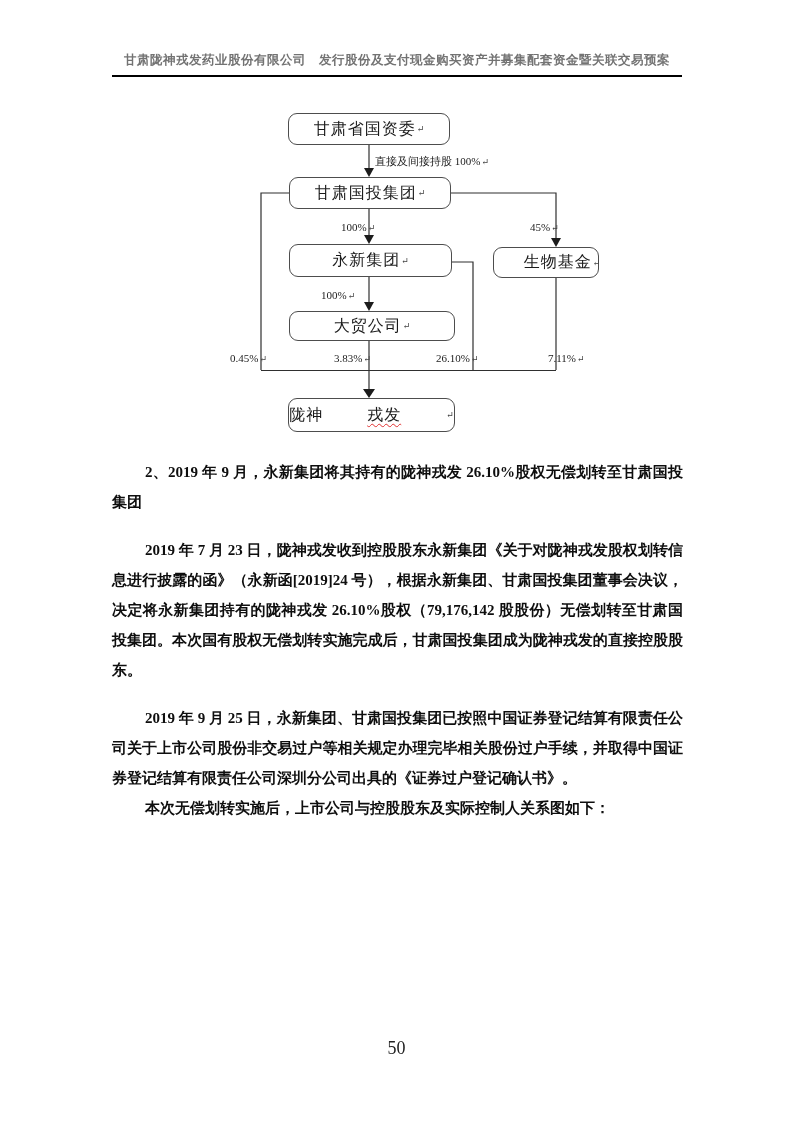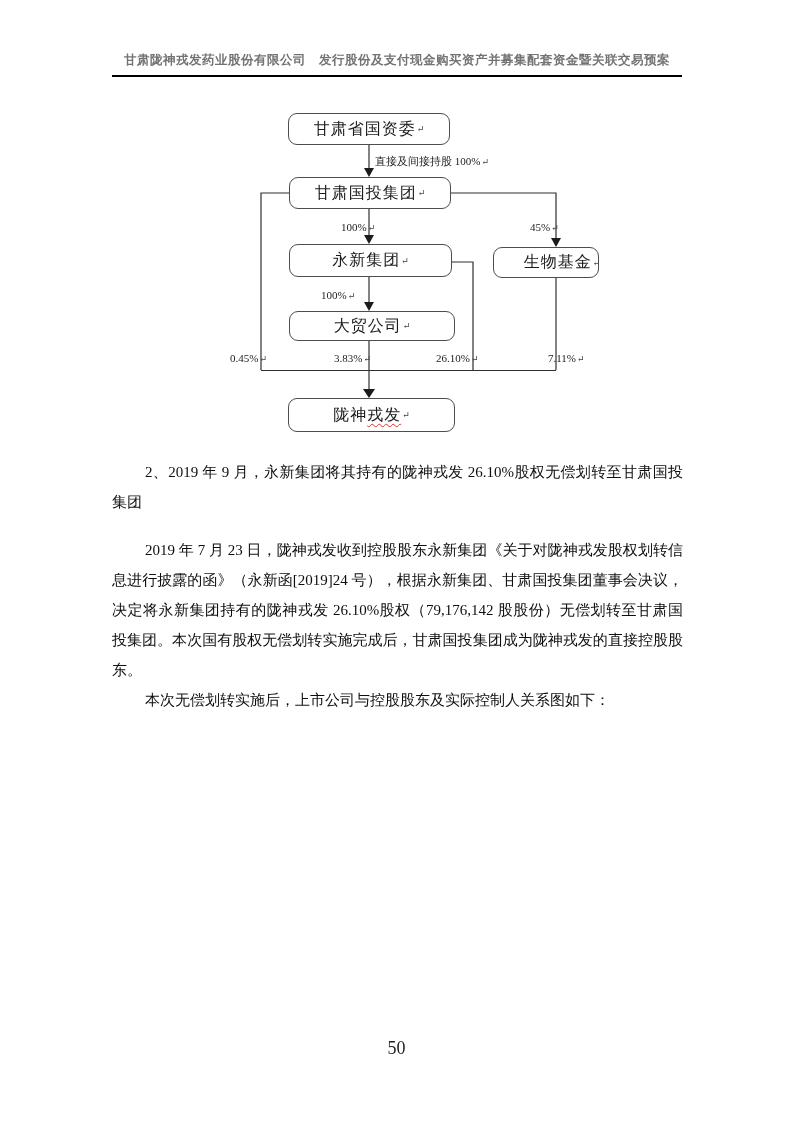--- a/index.html
+++ b/index.html
@@ -25,21 +25,21 @@
     position:absolute;box-sizing:border-box;background:#fff;
     border:1.3px solid #4d4d4d;border-radius:9px;
     display:flex;align-items:center;justify-content:center;
     font-size:16px;color:#1a1a1a;letter-spacing:1px;white-space:nowrap;
   }
   .node-gov     {left:288px;top:113px;width:162px;height:32px;}
   .node-gitic   {left:289px;top:177px;width:162px;height:32px;}
   .node-yongxin {left:289px;top:244px;width:163px;height:33px;}
   .node-damao   {left:289px;top:311px;width:166px;height:30px;}
   .node-biofund {left:493px;top:247px;width:106px;height:31px;padding-left:32px;}
-  .node-longshen{left:288px;top:398px;width:167px;height:34px;}
+  .node-longshen{left:288px;top:398px;width:167px;height:34px;gap:44px;}
   .mark{font-size:9px;color:#444;margin-left:1px;letter-spacing:0;}
   .wavy{
     text-decoration-line:underline;text-decoration-style:wavy;
     text-decoration-color:#e03131;text-decoration-thickness:1px;
     text-underline-offset:3px;text-decoration-skip-ink:none;
   }
   .elabel{
     position:absolute;font-size:11px;color:#1c1c1c;white-space:nowrap;
     line-height:12px;
   }
@@ -50,21 +50,21 @@
   .el-045    {left:230px;top:352px;}
   .el-383    {left:334px;top:352px;}
   .el-2610   {left:436px;top:352px;}
   .el-711    {left:548px;top:352px;}
 
   
   .body-text{
     position:absolute;left:112px;top:457px;width:571px;
     font-size:15px;line-height:30px;text-align:justify;color:#0e0e0e;
   }
-  .body-text p{margin:0;text-indent:2.2em;}
+  .body-text p{margin:0;text-indent:2.2em;font-weight:bold;}
   .body-text p.p2{margin-top:18px;}
   .body-text p.p3{margin-top:18px;}
   .body-text p.p4{}
 
   
   .page-number{
     position:absolute;left:0;top:1038px;width:793px;text-align:center;
     font-size:18px;color:#222;
   }
 </style>
@@ -154,18 +154,19 @@
     </span>
     <span class="elabel el-711">
       <span>7.11%</span><span class="mark">↵</span>
     </span>
 
   </div>
 
   <div class="body-text">
     <p class="p1">2、2019 年 9 月，永新集团将其持有的陇神戎发 26.10%股权无偿划转至甘肃国投集团</p>
     <p class="p2">2019 年 7 月 23 日，陇神戎发收到控股股东永新集团《关于对陇神戎发股权划转信息进行披露的函》（永新函[2019]24 号），根据永新集团、甘肃国投集团董事会决议，决定将永新集团持有的陇神戎发 26.10%股权（79,176,142 股股份）无偿划转至甘肃国投集团。本次国有股权无偿划转实施完成后，甘肃国投集团成为陇神戎发的直接控股股东。</p>
+    <p class="p3">2019 年 9 月 25 日，永新集团、甘肃国投集团已按照中国证券登记结算有限责任公司关于上市公司股份非交易过户等相关规定办理完毕相关股份过户手续，并取得中国证券登记结算有限责任公司深圳分公司出具的《证券过户登记确认书》。</p>
     <p class="p4">本次无偿划转实施后，上市公司与控股股东及实际控制人关系图如下：</p>
   </div>
 
   <div class="page-number">50</div>
 
 </div>
 
 </body></html>

